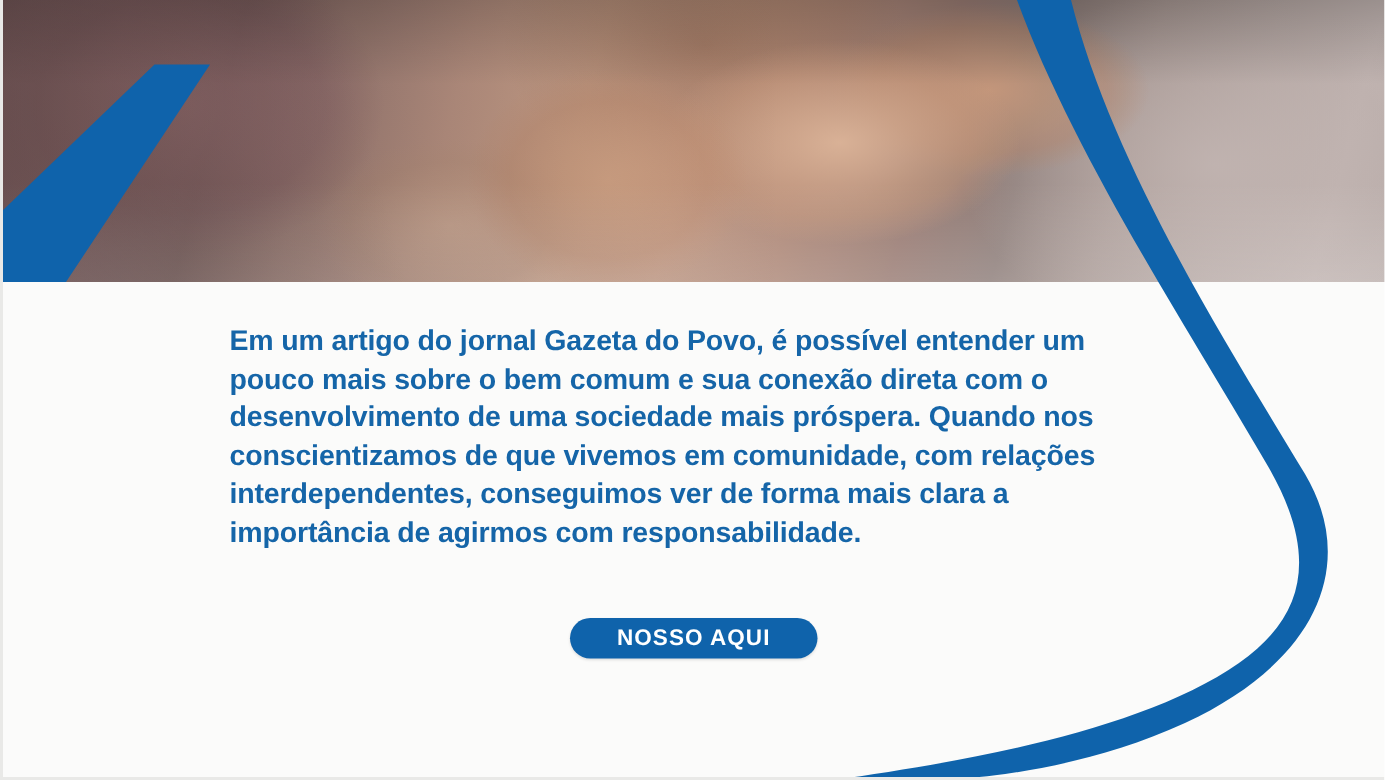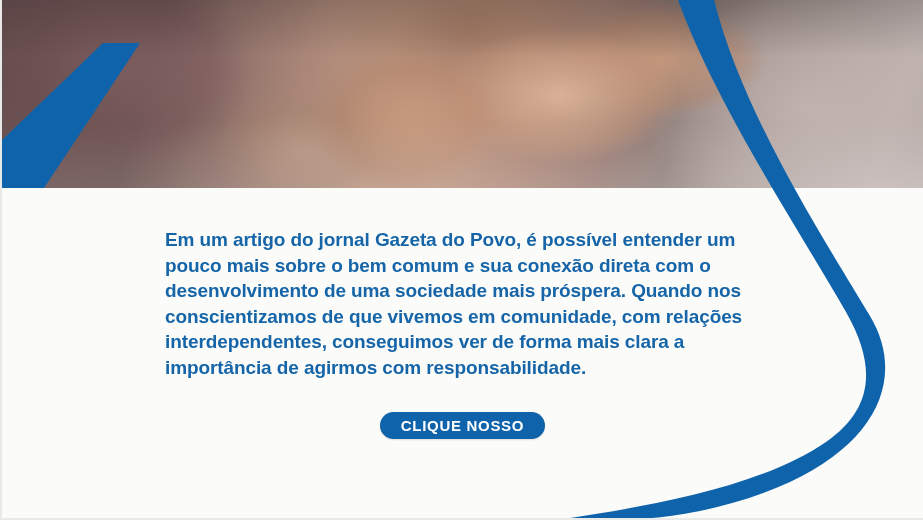--- a/index.html
+++ b/index.html
@@ -102,21 +102,21 @@
     position:absolute;
     left:153px; top:215px;
     width:620px;
     z-index:4;
     color:#1565a8;
     font-size:19px;
     font-weight:bold;
     line-height:25.5px;
     letter-spacing:-.1px;
   }
-  #body-copy p { margin:12px; }
+  #body-copy p { margin:0; }
 
   
   #cta {
     position:absolute;
     left:380px; top:412px;
     width:165px; height:27px;
     z-index:5;
     background:#0f63ab;
     border:none;
     border-radius:14px;
@@ -160,17 +160,17 @@
              C 872,410 878,368 846,312
              C 794,222 716,104 678,0
              Z" fill="#0f63ab"></path>
   </svg>
 
 
   <div id="body-copy">
     <p>Em um artigo do jornal Gazeta do Povo, é possível entender um pouco mais sobre o bem comum e sua conexão direta com o desenvolvimento de uma sociedade mais próspera. Quando nos conscientizamos de que vivemos em comunidade, com relações interdependentes, conseguimos ver de forma mais clara a importância de agirmos com responsabilidade.</p>
   </div>
 
-  <button id="cta">CLIQUE NOSSO</button>
+  <button id="cta">NOSSO AQUI</button>
 
   <div id="edge-left"></div>
   <div id="edge-bot"></div>
 </div>
 
 </body></html>

